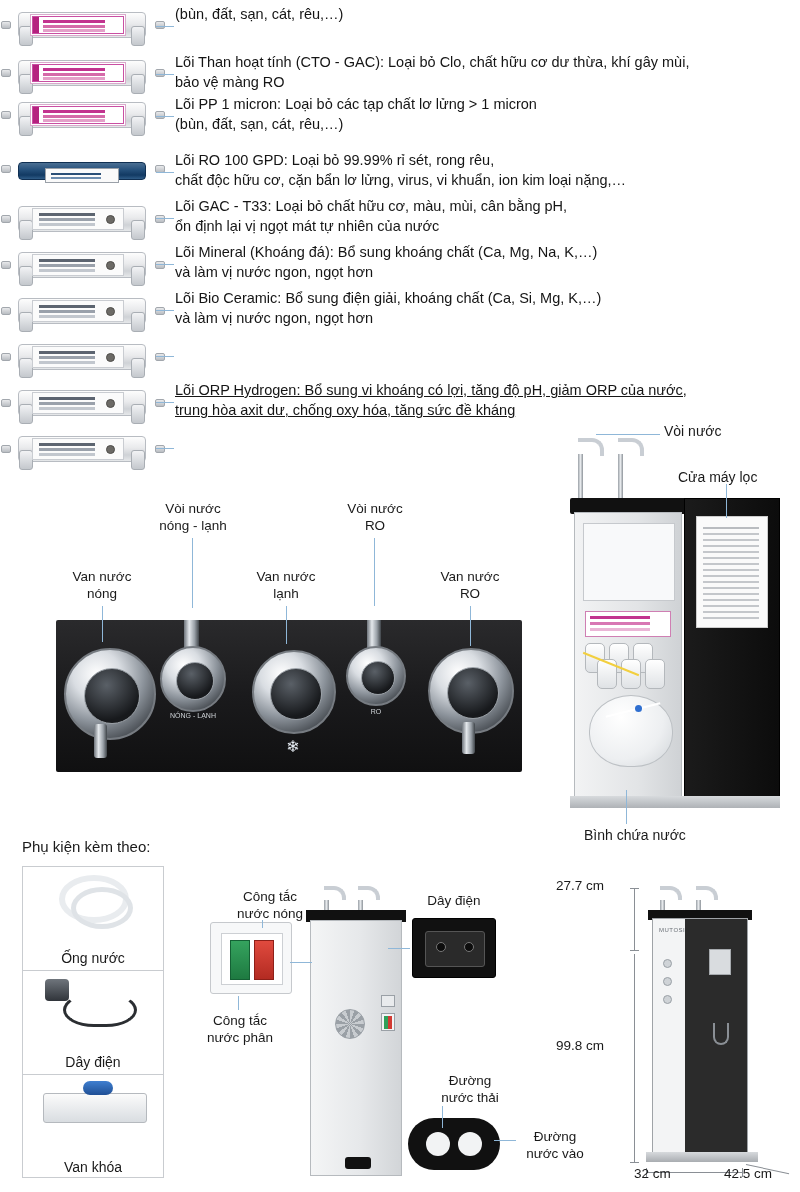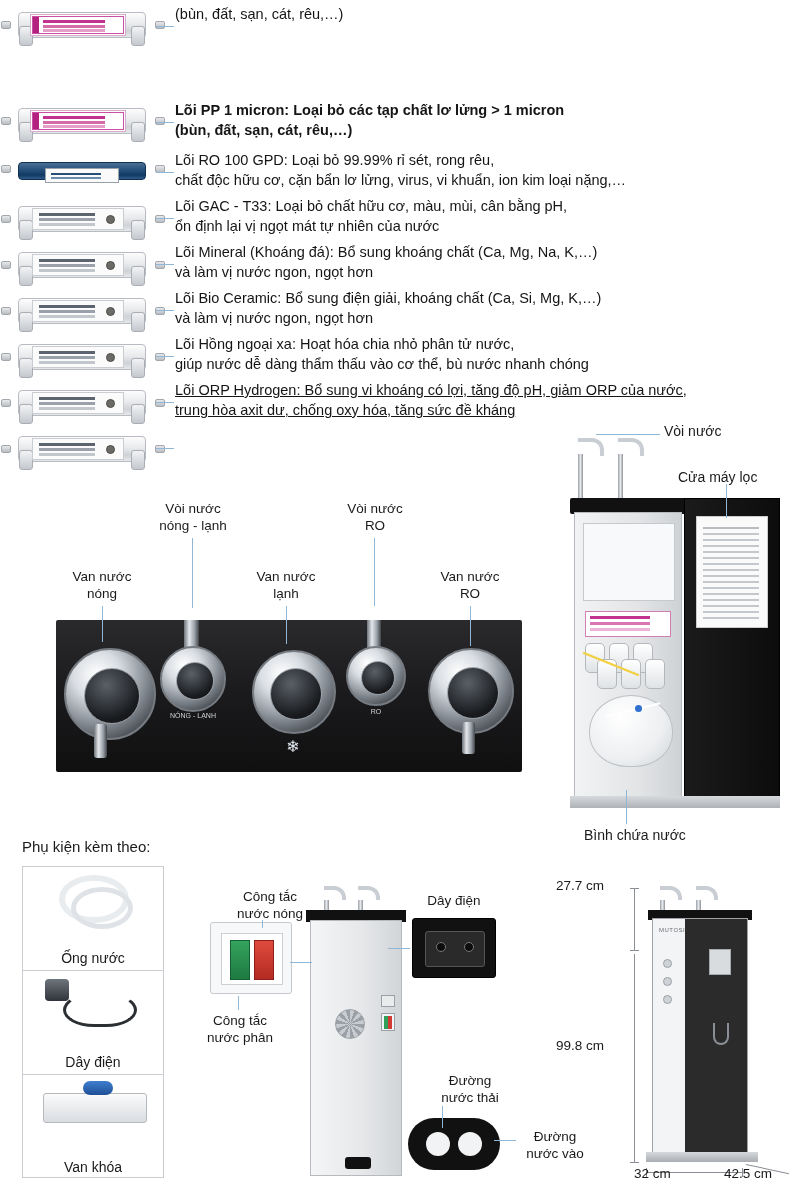--- a/index.html
+++ b/index.html
@@ -279,22 +279,40 @@
       <div class="label-pink">
           <div class="band"></div>
         </div>
     </div>
     <div class="leader-h" style="left:156px; top:24px; width:18px;"></div>
     <div class="ftext" style="top:2px;">
       <span class="l2">(bùn, đất, sạn, cát, rêu,…)</span>
     </div>
   </div>
 
-
-  <div class="filter-row" style="top:98px;font-weight:bold;">
+  <div class="filter-row" style="top:50px;">
+    <div class="cart-wrap">
+      <div class="nub left"></div>
+        <div class="nub right"></div>
+      <div class="cart">
+          <div class="cap left"></div>
+          <div class="cap right"></div>
+        </div>
+      <div class="label-pink">
+          <div class="band"></div>
+        </div>
+    </div>
+    <div class="leader-h" style="left:156px; top:24px; width:18px;"></div>
+    <div class="ftext" style="top:2px;">
+      <span>Lõi Than hoạt tính (CTO - GAC): Loại bỏ Clo, chất hữu cơ dư thừa, khí gây mùi,</span>
+      <span class="l2">bảo vệ màng RO</span>
+    </div>
+  </div>
+
+  <div class="filter-row" style="top:92px;">
     <div class="cart-wrap">
       <div class="nub left"></div>
         <div class="nub right"></div>
       <div class="cart">
           <div class="cap left"></div>
           <div class="cap right"></div>
         </div>
       <div class="label-pink">
           <div class="band"></div>
         </div>
@@ -384,24 +402,20 @@
         <div class="nub right"></div>
       <div class="cart">
           <div class="cap left"></div>
           <div class="cap right"></div>
         </div>
       <div class="label-white">
           <div class="dot"></div>
         </div>
     </div>
     <div class="leader-h" style="left:156px; top:22px; width:18px;"></div>
-    <div class="ftext" style="top:0px;">
-      <span>Lõi Hồng ngoại xa: Hoạt hóa chia nhỏ phân tử nước,</span>
-      <span class="l2">giúp nước dễ dàng thẩm thấu vào cơ thể, bù nước nhanh chóng</span>
-    </div>
   </div>
 
   <div class="filter-row" style="top:380px;">
     <div class="cart-wrap">
       <div class="nub left"></div>
         <div class="nub right"></div>
       <div class="cart">
           <div class="cap left"></div>
           <div class="cap right"></div>
         </div>

